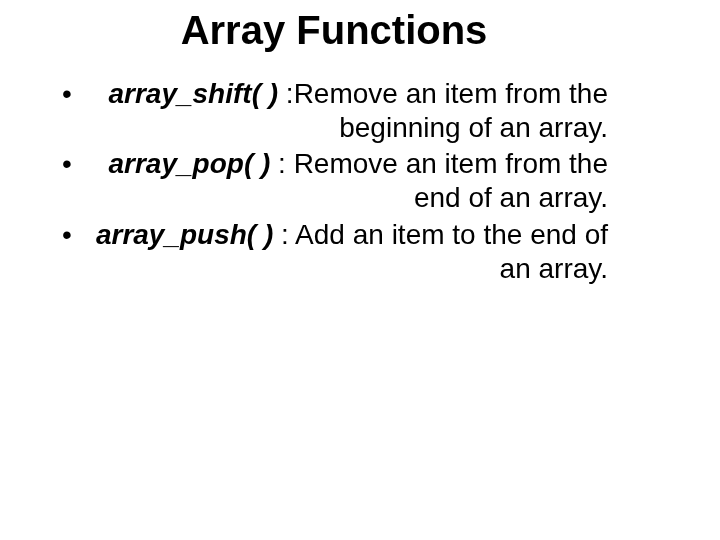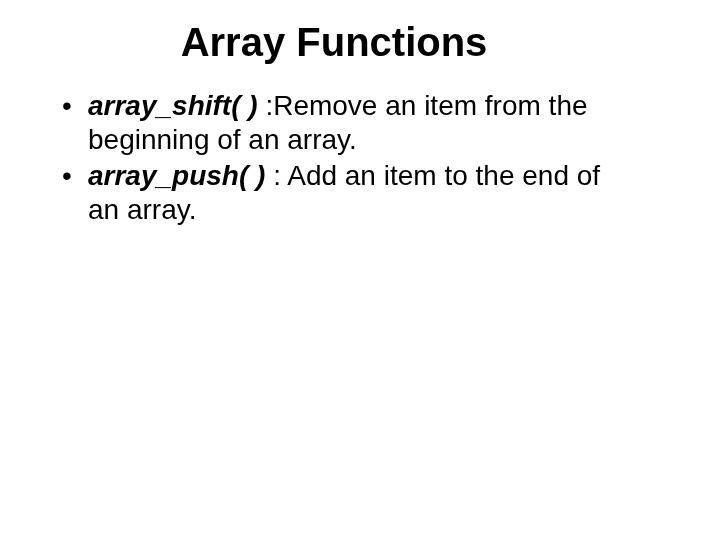--- a/index.html
+++ b/index.html
@@ -8,40 +8,41 @@
     width: 720px;
     height: 540px;
     background: #ffffff;
     font-family: Arial, Helvetica, sans-serif;
     color: #000000;
   }
   .slide {
     box-sizing: border-box;
     width: 652px;
     height: 540px;
-    padding: 20px 44px 0 60px;
+    padding: 8px 44px 0 60px;
   }
   .title {
     font-size: 40px;
     font-weight: bold;
     text-align: center;
     margin: 0 0 24px 0;
     letter-spacing: 0px;
   }
   ul.bullets {
     list-style: none;
     margin: 0;
     padding: 0;
   }
   ul.bullets > li {
     position: relative;
     font-size: 28px;
     line-height: 1.22;
     padding-left: 28px;
     margin-bottom: 2px;
+    text-align: right;
   }
   ul.bullets > li::before {
     content: "•";
     position: absolute;
     left: 2px;
     top: 0;
     font-size: 28px;
     line-height: 1.22;
   }
   .fn {
@@ -52,16 +53,19 @@
 </head>
 <body>
 
 <div class="slide">
   <h1 class="title">Array Functions</h1>
   <ul class="bullets">
     <li>
       <span class="fn">array_shift( )</span><span> :Remove an item from the beginning of an array.</span>
     </li>
     <li>
+      <span class="fn">array_pop( )</span><span> : Remove an item from the end of an array.</span>
+    </li>
+    <li>
       <span class="fn">array_push( )</span><span> : Add an item to the end of an array.</span>
     </li>
   </ul>
 </div>
 
 </body></html>

